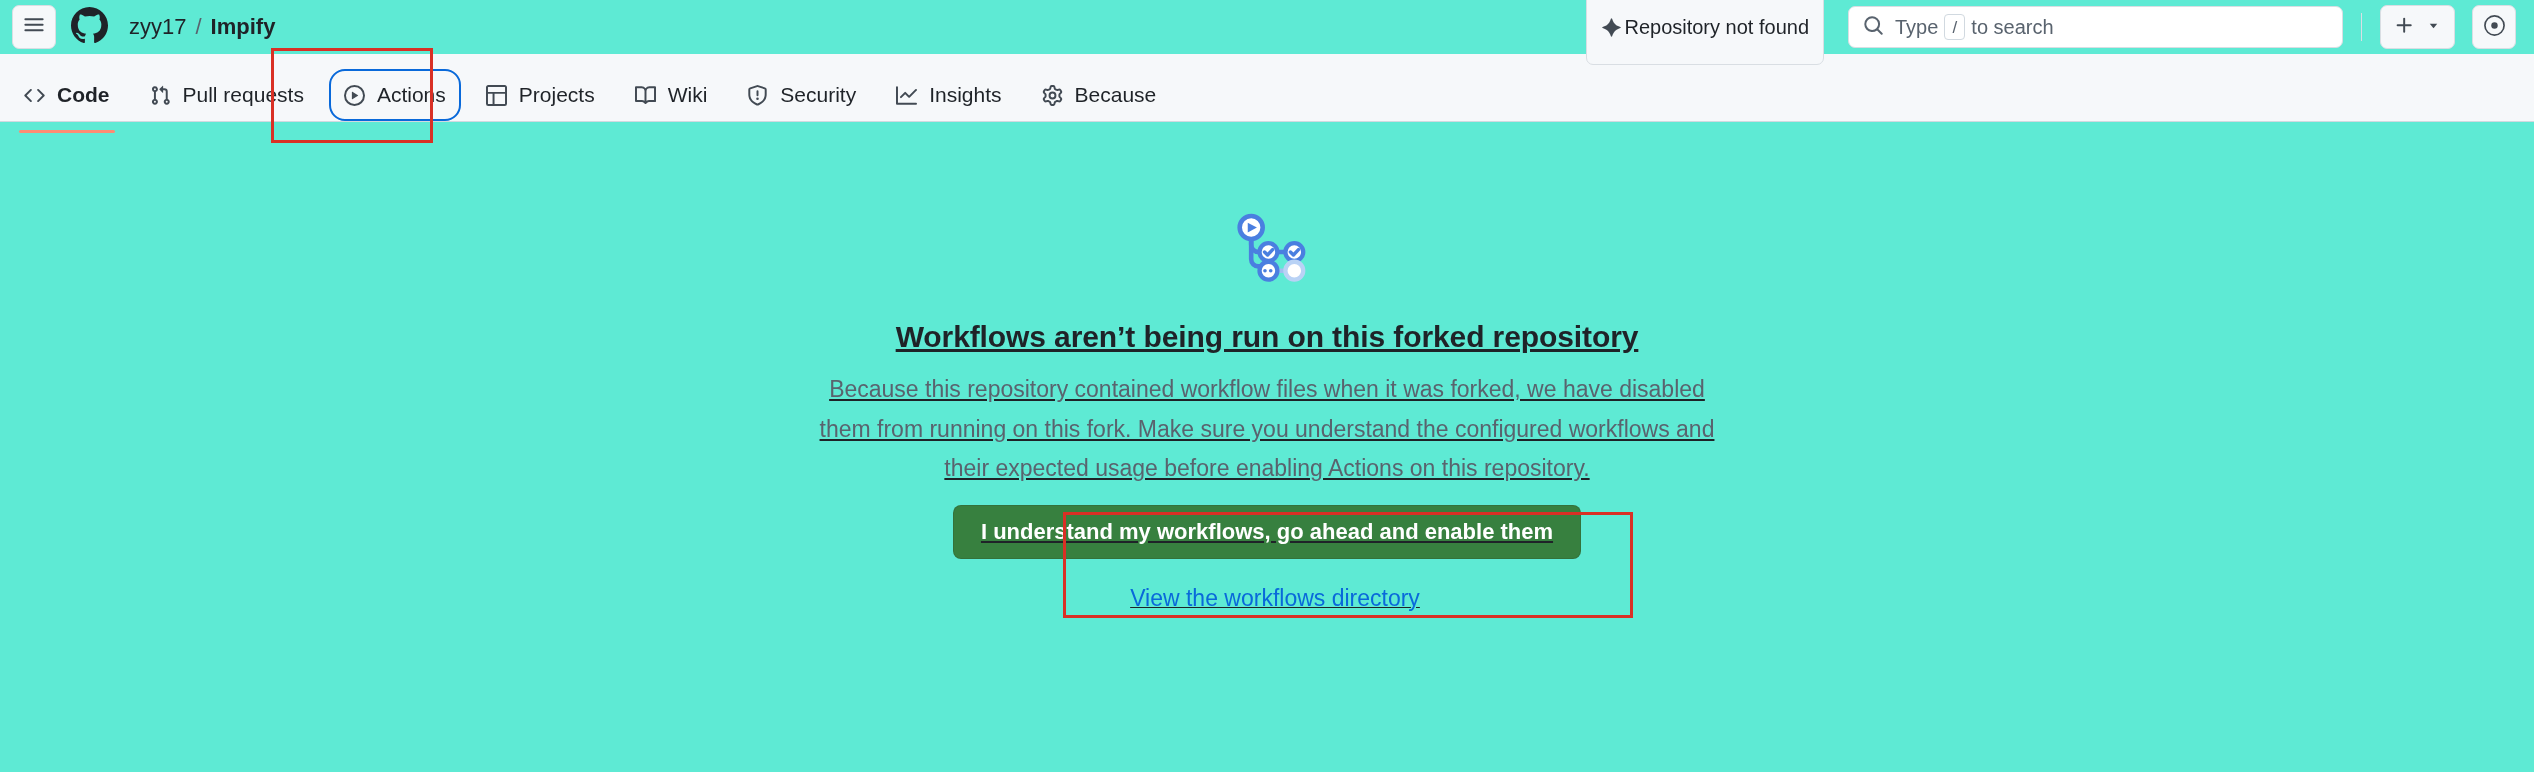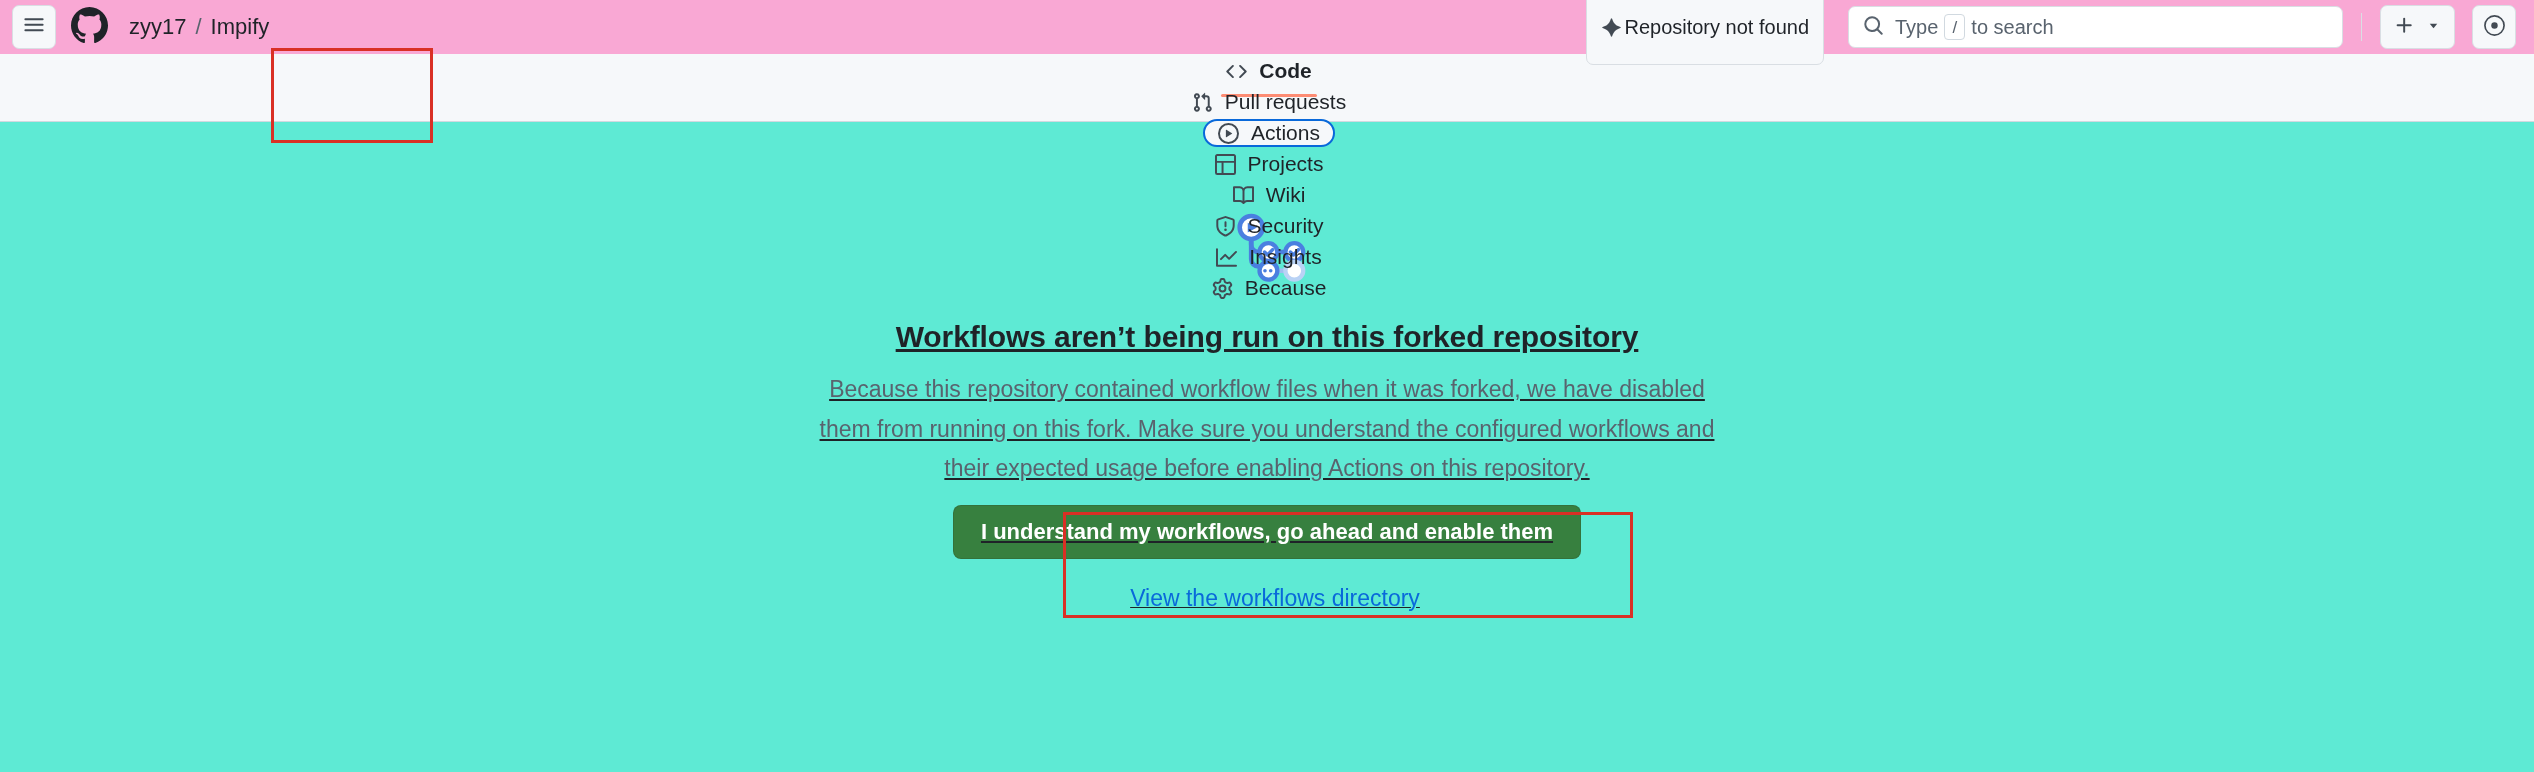--- a/index.html
+++ b/index.html
@@ -13,21 +13,21 @@
     font-family: "Liberation Sans", sans-serif;
     color: #1f2328;
     overflow: hidden;
     position: relative;
     -webkit-font-smoothing: antialiased;
   }
 
   
   .app-header {
     height: 54px;
-    background: #f9a8d4;
+    background: #5eead4;
     display: flex;
     align-items: center;
     padding: 0 18px 0 12px;
     box-sizing: border-box;
     position: relative;
     z-index: 3;
   }
   .hamburger-btn {
     width: 42px;
     height: 42px;
@@ -60,21 +60,21 @@
     text-decoration: none;
     cursor: pointer;
   }
   .bc-sep {
     color: #59636e;
     margin: 0 9px;
     font-weight: 300;
   }
   .bc-repo {
     color: #1f2328;
-    font-weight: normal;
+    font-weight: bold;
     text-decoration: none;
     cursor: pointer;
   }
 
   .header-right {
     margin-left: auto;
     display: flex;
     align-items: center;
     flex: none;
   }
@@ -161,26 +161,25 @@
     cursor: pointer;
     flex: none;
   }
 
   
   .repo-nav {
     height: 68px;
     background: #f6f8fa;
     border-bottom: 1px solid #d1d9e0;
     display: flex;
-    align-items: center;
+    align-items: flex-end;
     padding: 0 0 0 4px;
     box-sizing: border-box;
     position: relative;
     z-index: 2;
-    flex-direction: column;
   }
   .nav-tab {
     display: flex;
     align-items: center;
     height: 52px;
     padding: 0 13px;
     margin: 3px 5px 0 5px;
     border-radius: 7px;
     font-size: 21px;
     color: #1f2328;

